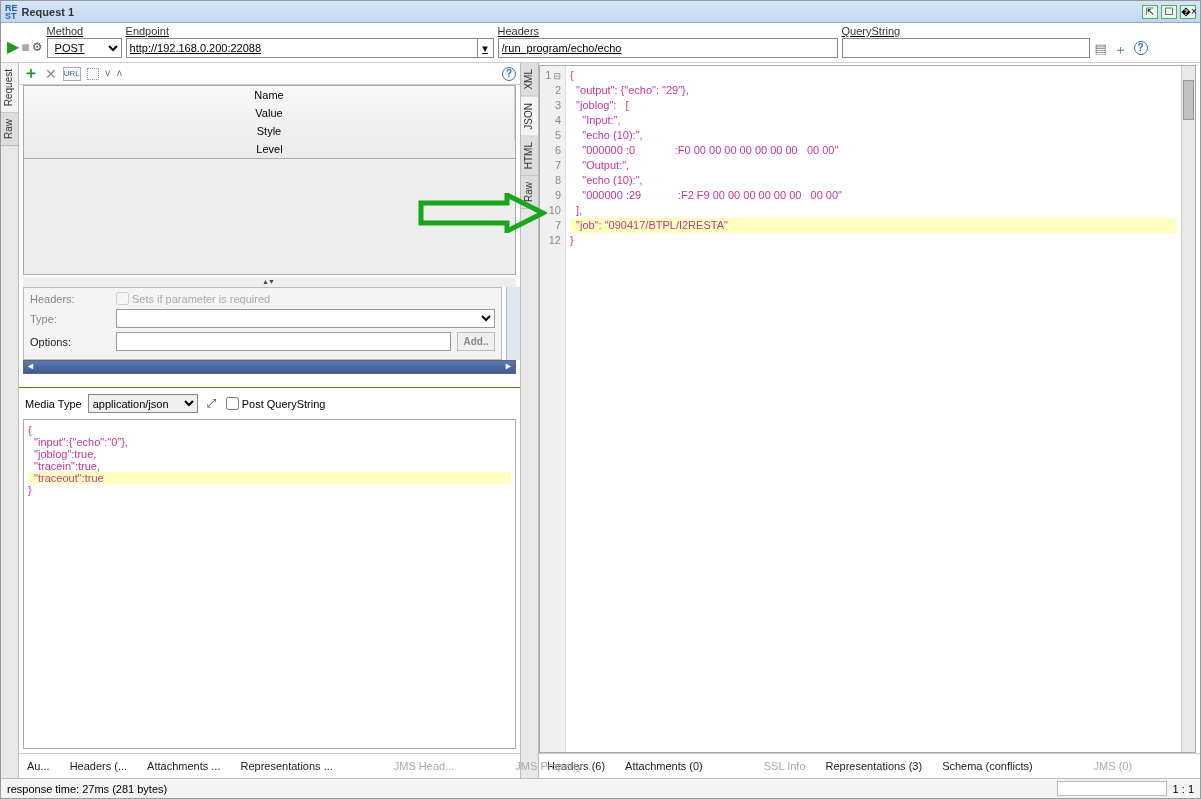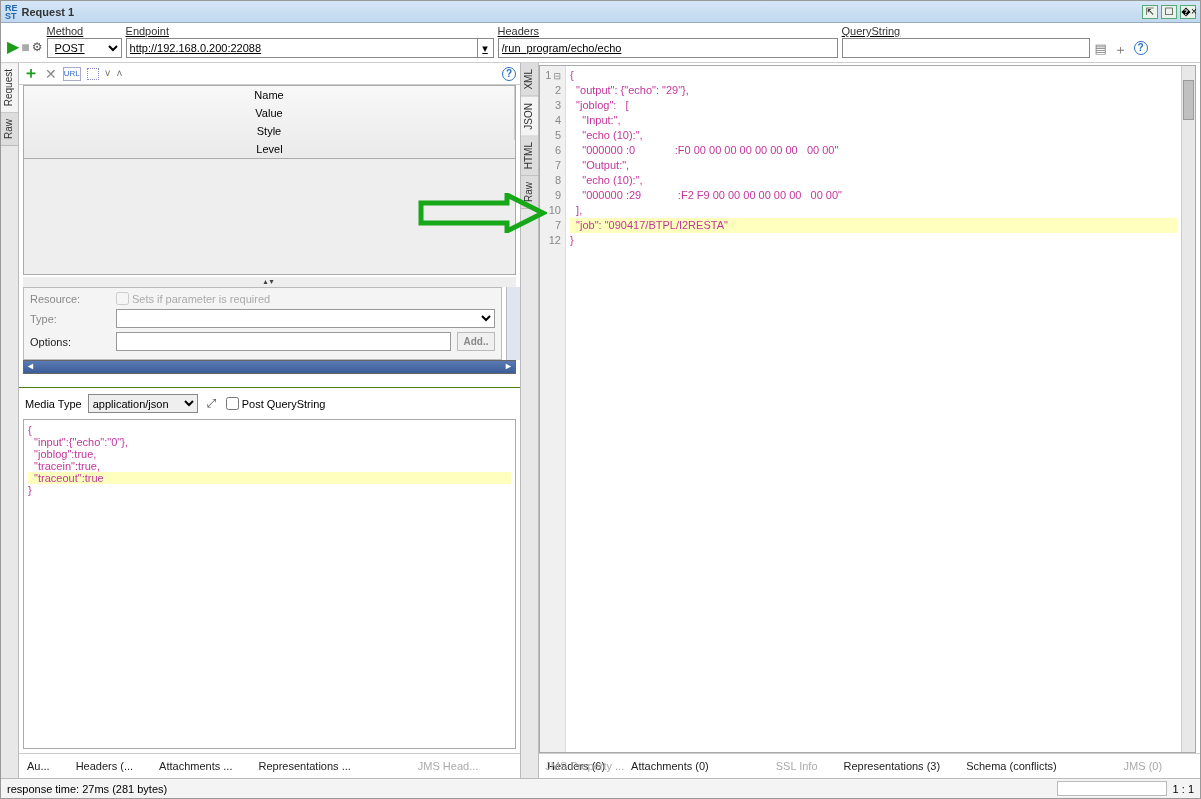--- a/index.html
+++ b/index.html
@@ -79,21 +79,21 @@
 .gutter { width: 26px; background: #f0f0f0; border-right: 1px solid #ddd; text-align: right; padding: 2px 4px 0 0; font-family: Consolas, monospace; font-size: 11px; color: #888; }
 .gutter .ln { height: 15px; line-height: 15px; }
 .gutter .ln.fold::after { content: "⊟"; margin-left: 2px; font-size: 9px; color: #888; }
 .code { flex: 1; padding: 2px 4px; font-family: Consolas, monospace; font-size: 12px; white-space: pre; overflow: auto; }
 .code .line { height: 15px; line-height: 15px; }
 .tok-key { color: #c3369b; }
 .code .hl-line { background: #ffffbe; }
 .resp-vscroll { width: 14px; background: #e8e8e8; border-left: 1px solid #ccc; position: relative; }
 .resp-vscroll .thumb { position: absolute; top: 14px; left: 1px; right: 1px; height: 40px; background: #c0c0c0; border: 1px solid #999; }
 
-.bottom-tabs { display: flex; gap: 26px; padding: 6px 8px; border-top: 1px solid #ccc; font-size: 11px; }
+.bottom-tabs { display: flex; gap: 20px; padding: 6px 8px; border-top: 1px solid #ccc; font-size: 11px; }
 .bottom-tabs .bt { color: #222; cursor: pointer; white-space: nowrap; }
 .bottom-tabs .bt.disabled { color: #aaa; margin-left: 41px; }
 
 .statusbar { height: 20px; border-top: 1px solid #bbb; background: #f4f4f4; display: flex; align-items: center; padding: 0 6px; font-size: 11px; }
 .statusbar .spacer { flex: 1; }
 .statusbar .pos-box { border: 1px solid #bbb; padding: 1px 6px; margin-right: 6px; background: #fff; width: 110px; height: 15px; }
 .statusbar .pos { }
 
 .panel-stack { display:flex; flex-direction:column; flex:1; min-height:0; position:relative; }
 </style>
@@ -168,21 +168,21 @@
           <div class="th">Value</div>
           <div class="th">Style</div>
           <div class="th">Level</div>
         </div>
       </div>
       <div class="collapse-bar">▴▾</div>
 
       <div class="prop-wrap">
         <div class="prop-panel">
           <div class="prop-row">
-            <span class="plabel">Resource:</span>
+            <span class="plabel">Headers:</span>
             <div class="chk">
                 <input type="checkbox" disabled="" style="">
                 <span style="color:#aaa">Sets if parameter is required</span>
               </div>
           </div>
           <div class="prop-row">
             <span class="plabel">Type:</span>
             <select></select>
           </div>
           <div class="prop-row">

